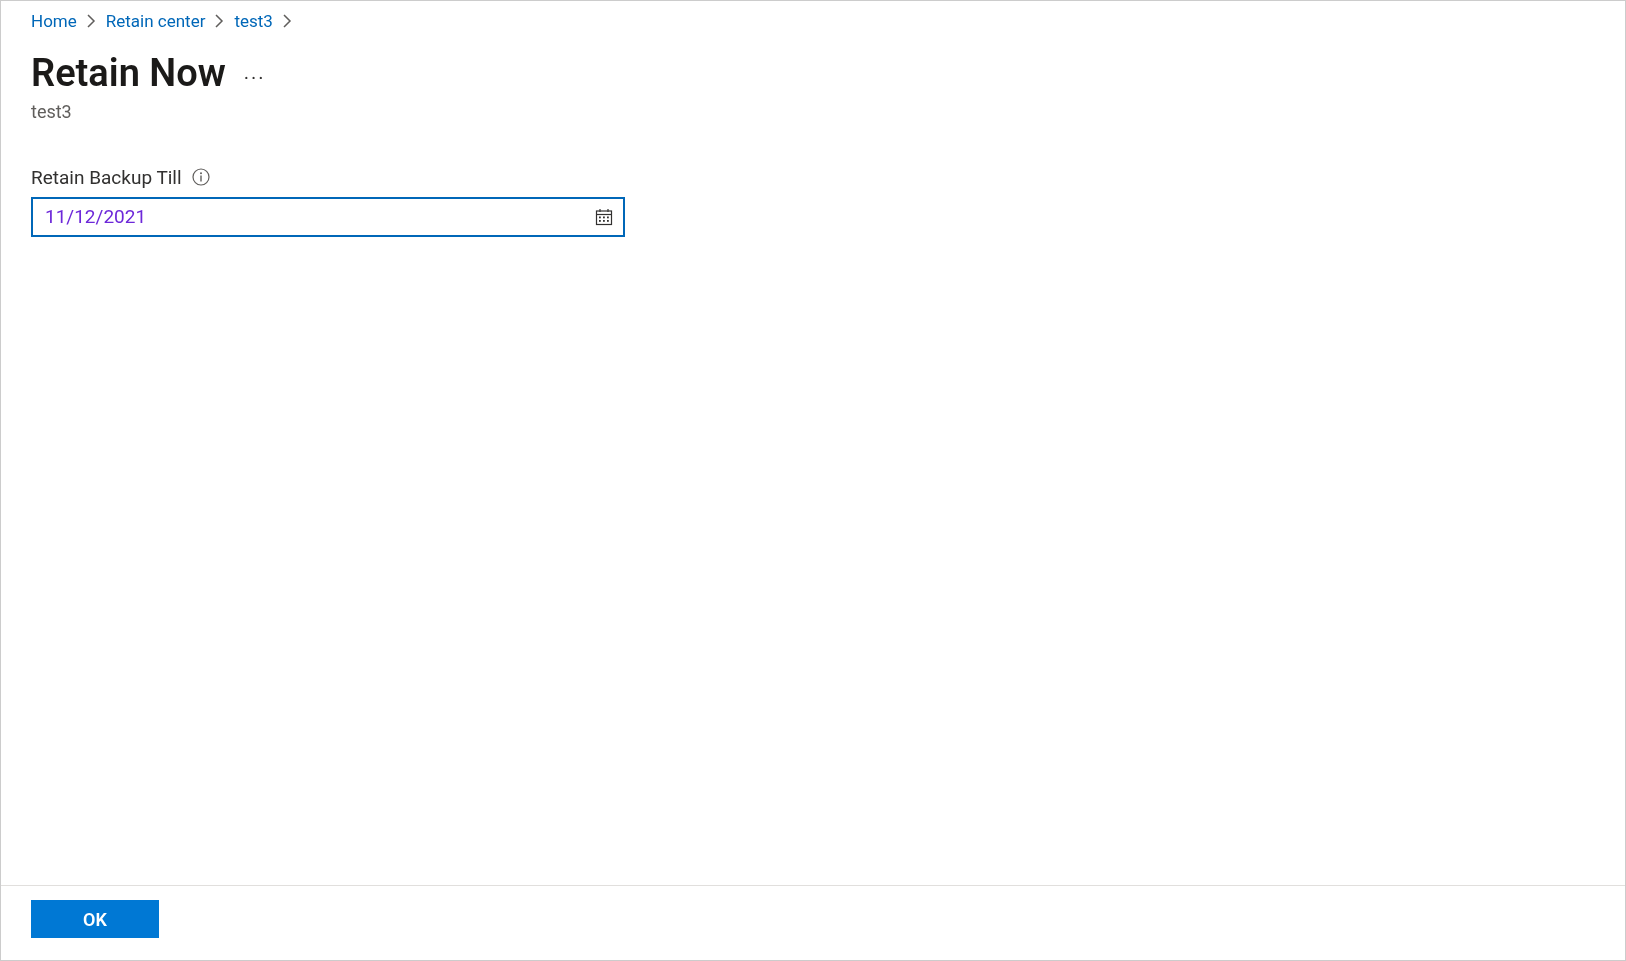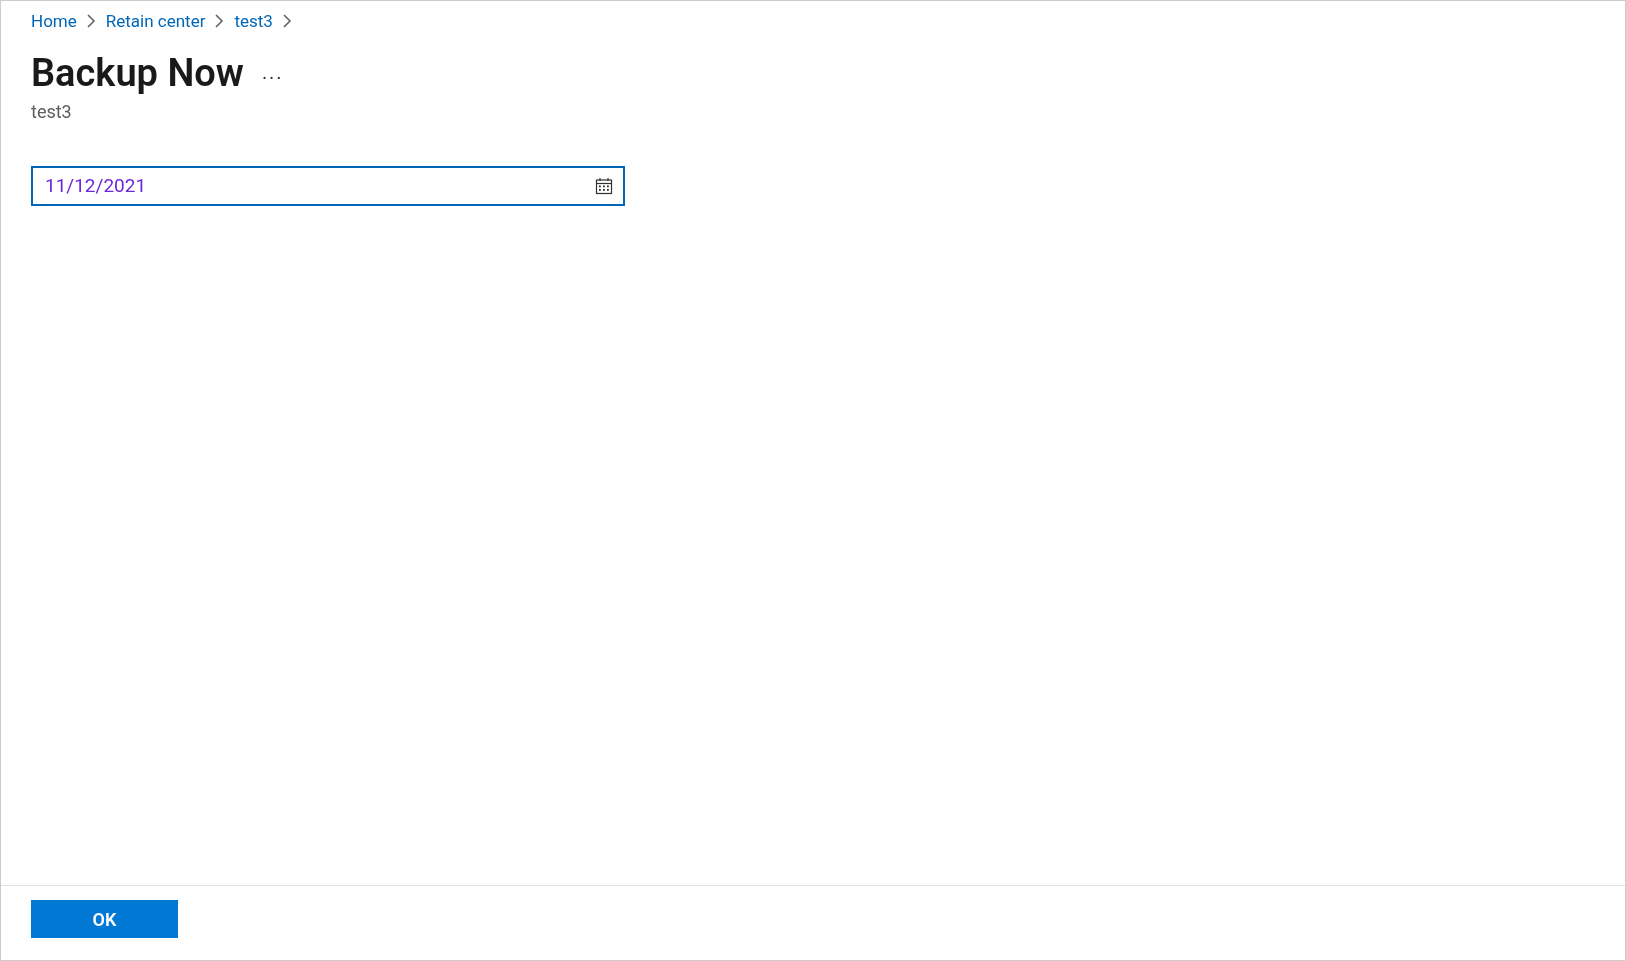--- a/index.html
+++ b/index.html
@@ -122,21 +122,21 @@
       padding: 14px 30px 22px 30px;
       background: #ffffff;
     }
     .ok-button {
       background: #0078d4;
       color: #ffffff;
       border: none;
       font-size: 18px;
       font-weight: 600;
       padding: 8px 0;
-      width: 147px;
+      width: 128px;
       height: 38px;
       cursor: pointer;
       font-family: inherit;
     }
   </style>
 </head>
 <body>
 
 <div class="content">
   <nav class="breadcrumb">
@@ -154,25 +154,35 @@
     </span>
     <a>test3</a>
     <span class="chevron">
       <svg width="9" height="14" viewBox="0 0 9 14" fill="none">
           <path d="M1 1 L7 7 L1 13" stroke="#605e5c" stroke-width="1.5" fill="none"></path>
         </svg>
     </span>
   </nav>
 
   <div class="title-row">
-    <h1 class="page-title">Backup Now</h1>
+    <h1 class="page-title">Retain Now</h1>
     <span class="more-dots">···</span>
   </div>
   <div class="subtitle">test3</div>
 
+  <div class="field-label-row">
+    <span class="field-label">Retain Backup Till</span>
+    <span class="info-icon">
+      <svg width="18" height="18" viewBox="0 0 18 18">
+          <circle cx="9" cy="9" r="8" stroke="#605e5c" stroke-width="1.2" fill="none"></circle>
+          <circle cx="9" cy="5.2" r="1" fill="#605e5c"></circle>
+          <rect x="8.3" y="7.5" width="1.4" height="6" fill="#605e5c"></rect>
+        </svg>
+    </span>
+  </div>
 
   <div class="date-input-wrapper">
     <input type="text" class="date-input" value="11/12/2021" style="">
     <button class="calendar-btn">
       <svg width="18" height="18" viewBox="0 0 18 18" fill="none">
         <rect x="1.5" y="3" width="15" height="13.5" stroke="#323130" stroke-width="1.2" fill="none"></rect>
         <line x1="1.5" y1="6.5" x2="16.5" y2="6.5" stroke="#323130" stroke-width="1.2"></line>
         <line x1="5" y1="1" x2="5" y2="4" stroke="#323130" stroke-width="1.2"></line>
         <line x1="13" y1="1" x2="13" y2="4" stroke="#323130" stroke-width="1.2"></line>
         <rect x="4" y="8.5" width="1.8" height="1.8" fill="#323130"></rect>

